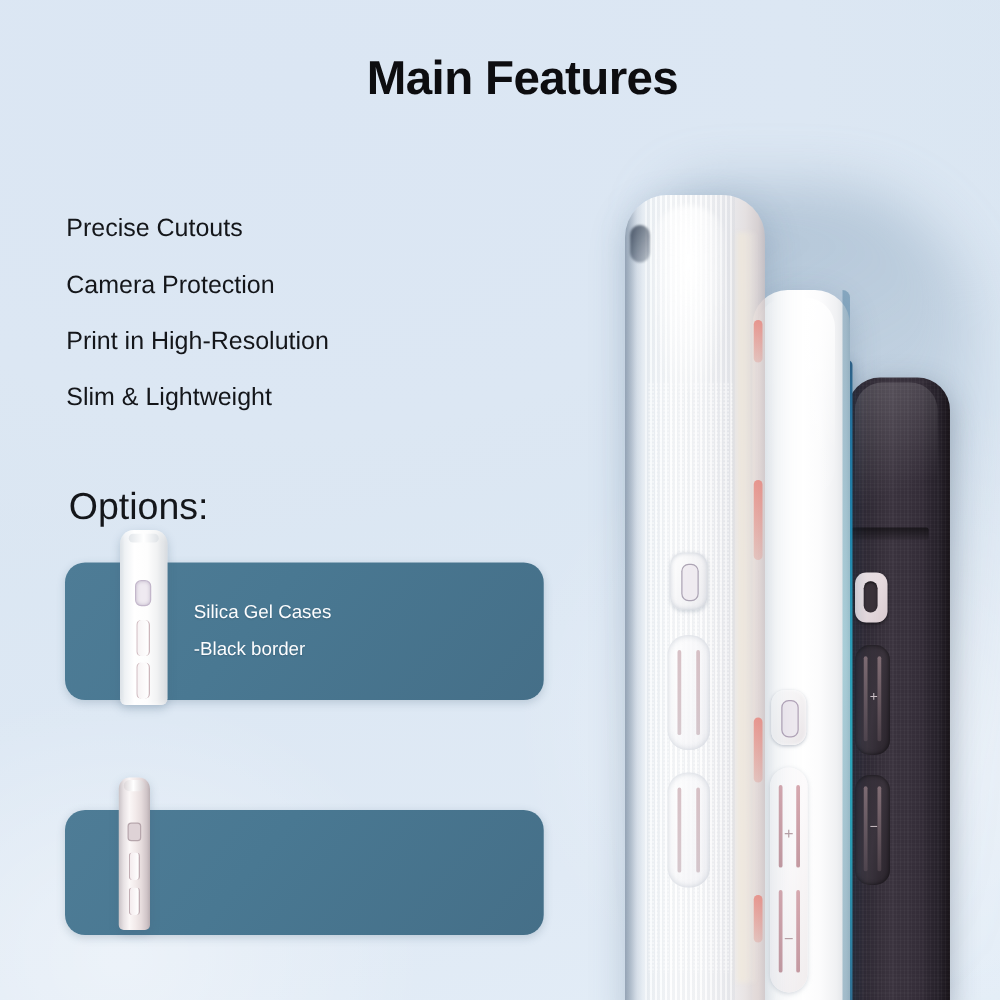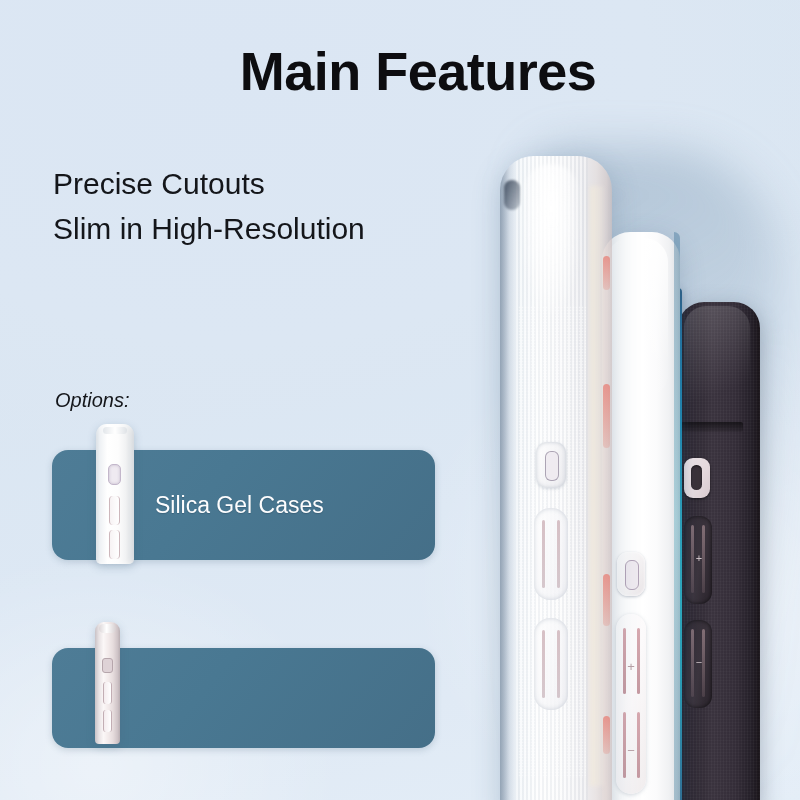--- a/index.html
+++ b/index.html
@@ -29,69 +29,68 @@
     pointer-events: none;
   }
 
   
   .title {
     position: absolute;
     left: 0;
     right: 0;
     top: 44px;
     text-align: center;
-    font-size: 54px;
+    font-size: 38px;
     font-weight: bold;
     color: #0d0d10;
     letter-spacing: -0.5px;
     line-height: 1;
     padding-left: 36px;
   }
 
   .feature-list {
     position: absolute;
     left: 53px;
     top: 161px;
     width: 420px;
   }
   .feature-line {
-    font-size: 30px;
+    font-size: 20px;
     color: #14161a;
     line-height: 45px;
     white-space: nowrap;
   }
 
   .options-label {
     position: absolute;
     left: 55px;
     top: 389px;
-    font-size: 20px;
+    font-size: 30px;
     color: #14161a;
-    font-style: italic;
   }
 
   
   .card {
     position: absolute;
     border-radius: 16px;
     background: linear-gradient(130deg, #4e7c96 0%, #497892 40%, #456f88 100%);
     box-shadow: 0 2px 7px rgba(60,90,115,0.22);
   }
   .card.card-1 { left: 52px; top: 450px; width: 383px; height: 110px; }
   .card.card-2 { left: 52px; top: 648px; width: 383px; height: 100px; }
 
   .card-text {
     position: absolute;
     left: 103px;
     top: 50%;
     transform: translateY(-50%);
     width: 265px;
   }
   .card-line {
-    font-size: 23px;
+    font-size: 15px;
     color: #fdfdfe;
     line-height: 30px;
     white-space: nowrap;
     text-shadow: 0 1px 1px rgba(30,55,75,0.30);
   }
 
   
   .mini-phone {
     position: absolute;
     overflow: hidden;
@@ -419,28 +418,31 @@
 <body>
 
 <div id="canvas">
 
   <div class="wall-shade"></div>
 
   <div class="title">Main Features</div>
 
   <div class="feature-list">
     <div class="feature-line">Precise Cutouts</div>
-    <div class="feature-line">Slim in High-Resolution</div>
+    <div class="feature-line">Camera Protection</div>
+    <div class="feature-line">Print in High-Resolution</div>
+    <div class="feature-line">Slim &amp; Lightweight</div>
   </div>
 
   <div class="options-label">Options:</div>
 
   <div class="card card-1">
     <div class="card-text">
       <div class="card-line">Silica Gel Cases</div>
+      <div class="card-line">-Black border</div>
     </div>
   </div>
 
   <div class="mini-phone mini-white">
     <div class="mp-top-notch"></div>
     <div class="mp-mute"></div>
     <div class="mp-vol v1"></div>
     <div class="mp-vol v2"></div>
   </div>
 

